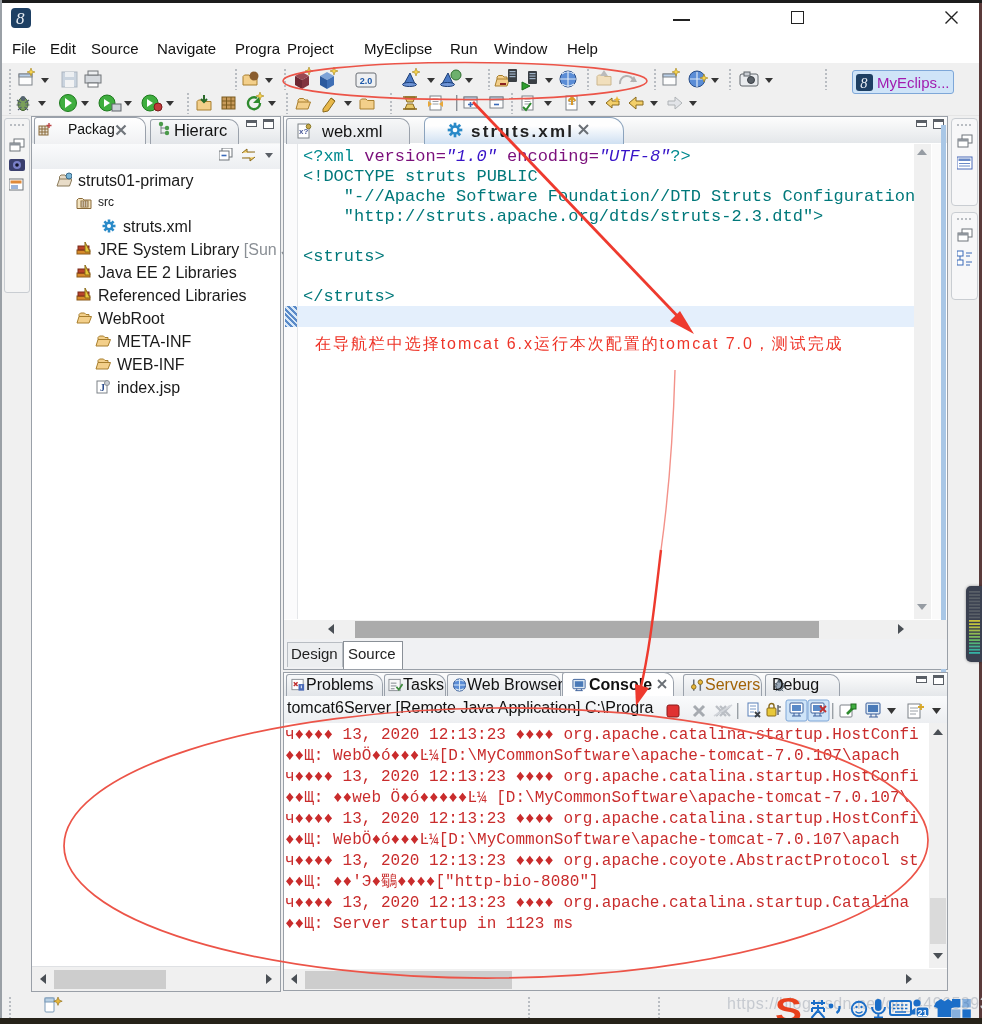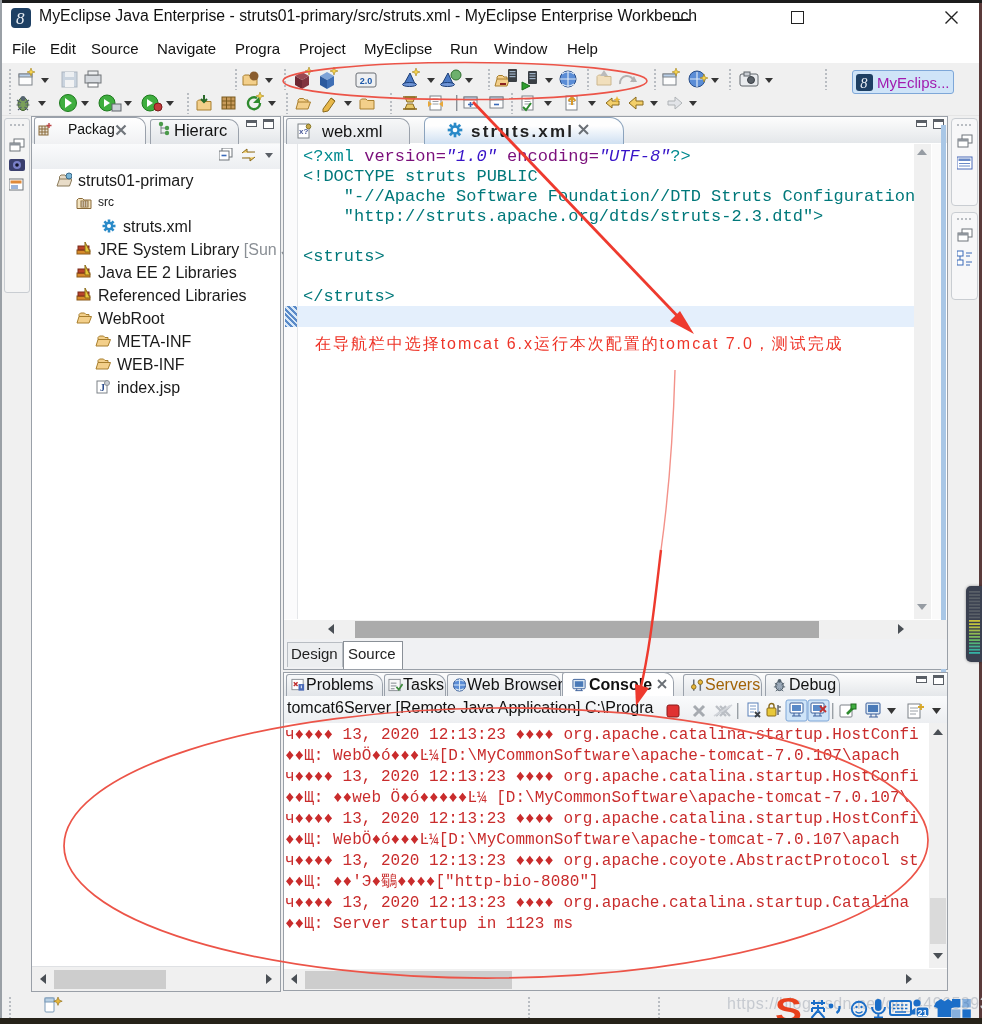--- a/index.html
+++ b/index.html
@@ -19,35 +19,34 @@
 
 <div class="ab" style="left:0;top:0;width:982px;height:3px;background:#1c1c1c"></div>
 <div class="ab" style="left:0;top:0;width:2px;height:1024px;background:#9aa0a6"></div>
 <div class="ab" style="left:979px;top:3px;width:3px;height:1021px;background:#5a3a3a"></div>
 
 <div class="ab" style="left:2px;top:3px;width:977px;height:30px;background:#fff">
   <div class="ab" style="left:9px;top:5px;width:20px;height:20px;border-radius:4px;background:#1d3f63"></div>
   <svg class="ab" style="left:9px;top:5px" width="20" height="20" viewBox="0 0 20 20">
       <text x="5" y="16" font-size="17" font-style="italic" fill="#e8edf4" font-family="Liberation Serif">8</text>
     </svg>
-  <div class="ab tit" style="left:37px;top:4px;font-size:15.8px;color:#111;white-space:nowrap">MyEclipse Java Enterprise - struts01-primary/src/struts.xml - MyEclipse Enterprise Workbench</div>
   <div class="ab" style="left:671px;top:16px;width:17px;height:2px;background:#222"></div>
   <div class="ab" style="left:789px;top:8px;width:13px;height:13px;border:1.5px solid #222"></div>
   <svg class="ab" style="left:942px;top:7px" width="15" height="15" viewBox="0 0 15 15">
       <path d="M1.5 1.5 L13.5 13.5 M13.5 1.5 L1.5 13.5" stroke="#222" stroke-width="1.4"></path>
     </svg>
 </div>
 
 <div class="ab" style="left:2px;top:33px;width:977px;height:30px;background:#fff;font-size:15px;color:#101010">
   <span class="ab" style="left:10px;top:7px">File</span>
   <span class="ab" style="left:48px;top:7px">Edit</span>
   <span class="ab" style="left:89px;top:7px">Source</span>
   <span class="ab" style="left:155px;top:7px">Navigate</span>
   <span class="ab" style="left:233px;top:7px">Progra</span>
-  <span class="ab" style="left:297px;top:7px">Project</span>
+  <span class="ab" style="left:285px;top:7px">Project</span>
   <span class="ab" style="left:362px;top:7px">MyEclipse</span>
   <span class="ab" style="left:448px;top:7px">Run</span>
   <span class="ab" style="left:492px;top:7px">Window</span>
   <span class="ab" style="left:565px;top:7px">Help</span>
 </div>
 
 <div class="ab" id="toolbar" style="left:2px;top:63px;width:977px;height:53px;background:#f0f0f0;border-bottom:1px solid #e5e5e5"></div>
 <div id="tbicons"></div>
 
 <div class="dots" style="left:824px;top:68px;height:22px"></div>
@@ -506,21 +505,21 @@
     <circle cx="4" cy="10" r="2.4" fill="#e8b83a" stroke="#8a6a1a"></circle>
     <circle cx="11" cy="5" r="2.4" fill="#e8b83a" stroke="#8a6a1a"></circle>
   </svg>
 <span class="ab" style="left:705px;top:676px;font-size:16px;color:#a16207;white-space:nowrap">Servers</span>
 <div class="tab" style="left:765px;top:674px;width:75px;height:22px;background:linear-gradient(#f8f9fa,#e2e5e9)"></div>
 <svg class="ab" style="left:772px;top:677px" width="15" height="16" viewBox="0 0 16 16">
     <ellipse cx="8" cy="9" rx="4" ry="5" fill="#9aa8b8" stroke="#4a5560"></ellipse>
     <circle cx="8" cy="3.5" r="2" fill="#54636f"></circle>
     <path d="M3 6 l3 2 M13 6 l-3 2 M2 10 h3 M14 10 h-3 M4 14.5 l3-2.5 M12 14.5 l-3-2.5" stroke="#54636f"></path>
   </svg>
-<span class="ab" style="left:789px;top:676px;font-size:16px;color:#111;white-space:nowrap">Debug</span>
+<span class="ab" style="left:772px;top:676px;font-size:16px;color:#111;white-space:nowrap">Debug</span>
 <svg class="ab" style="left:656px;top:678px" width="12" height="12" viewBox="0 0 12 12">
     <path d="M2 2 L10 10 M10 2 L2 10" stroke="#6a6f75" stroke-width="1.8"></path>
   </svg>
 <svg class="ab" style="left:660px;top:698px;pointer-events:none" width="290" height="24" viewBox="0 0 290 24">
 <rect x="7" y="7" width="12" height="12" rx="2" fill="#e03232" stroke="#8a1a1a"></rect>
 <g opacity=".75">
       <path d="M34 8 l10 10 M44 8 l-10 10" stroke="#8d9299" stroke-width="3"></path>
     </g>
 <g opacity=".75">
       <path d="M56 8 l10 10 M66 8 l-10 10 M60 8 l10 10 M70 8 l-10 10" stroke="#a8adb4" stroke-width="2.4"></path>

